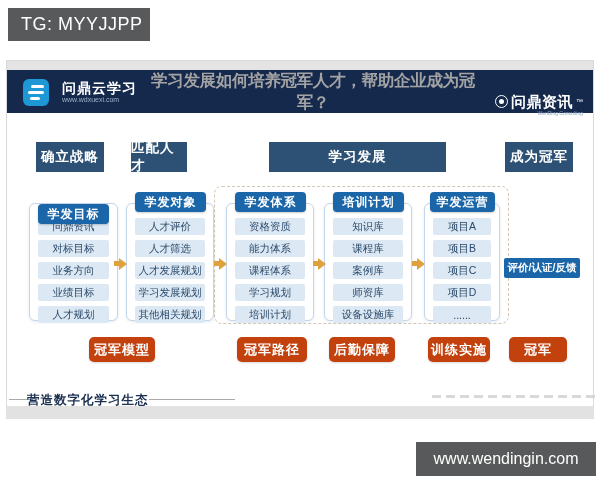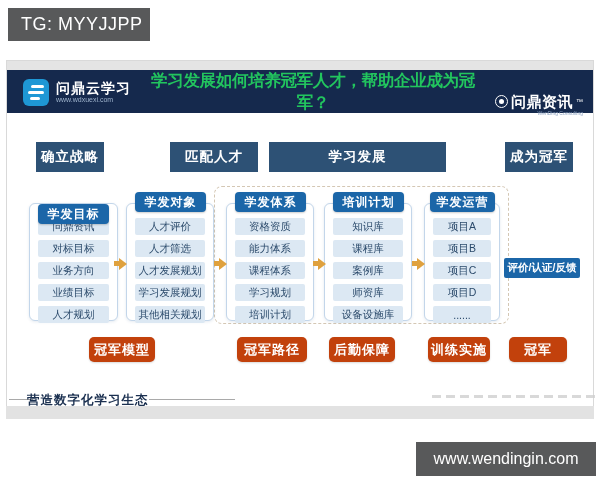--- a/index.html
+++ b/index.html
@@ -23,24 +23,24 @@
   
   .header { position:absolute; left:0; top:9px; width:100%; height:43px; background:#15294d;
             display:flex; align-items:center; }
   .logo-left { position:absolute; left:16px; top:9px; display:flex; align-items:center; }
   .logo-icon { width:26px; height:27px; background:#1e97d5; border-radius:6px;
                display:flex; flex-direction:column; justify-content:center; gap:3px; padding-left:5px; }
   .logo-icon span { display:block; height:3px; border-radius:2px; background:#fff; }
   .logo-icon span:nth-child(1){ width:13px; margin-left:3px; }
   .logo-icon span:nth-child(2){ width:16px; }
   .logo-icon span:nth-child(3){ width:10px; margin-left:2px; }
-  .logo-text { margin-left:7px; line-height:1.05; }
+  .logo-text { margin-left:13px; line-height:1.05; }
   .logo-name { color:#fff; font-size:14px; font-weight:bold; letter-spacing:1px; }
   .logo-url  { color:#9db2cb; font-size:7px; }
-  .hdr-title { position:absolute; left:128px; width:356px; text-align:center; color:#22c55e;
+  .hdr-title { position:absolute; left:128px; width:356px; text-align:center; color:#a3a3a3;
                font-size:16.5px; font-weight:bold; letter-spacing:-0.3px; }
   .logo-right { position:absolute; right:10px; top:24px; text-align:center; line-height:1; }
   .logo-right .row { display:flex; align-items:center; gap:3px; }
   .badge-circle { width:13px; height:13px; border:1.5px solid #fff; border-radius:50%;
                   display:inline-flex; align-items:center; justify-content:center; }
   .badge-circle i { width:5px; height:5px; background:#fff; border-radius:50%; }
   .rl-name { color:#fff; font-size:15px; font-weight:bold; letter-spacing:.5px; }
   .rl-tm { color:#fff; font-size:7px; vertical-align:top; }
   .rl-sub { color:#8da2c0; font-size:5px; margin-top:2px; text-align:right; }
 
@@ -119,21 +119,21 @@
               <i></i>
             </span>
           <span class="rl-name">问鼎资讯</span>
           <span class="rl-tm">™</span>
         </div>
         <div class="rl-sub">WenDing Consulting</div>
       </div>
     </div>
 
     <div class="phase" style="left:29px; width:68px;">确立战略</div>
-    <div class="phase" style="left:124px; width:88px;margin-left:39px;">匹配人才</div>
+    <div class="phase" style="left:124px; width:56px;">匹配人才</div>
     <div class="phase" style="left:262px; width:177px;">学习发展</div>
     <div class="phase" style="left:498px; width:68px;">成为冠军</div>
 
     <div class="dashed-box"></div>
 
     <div class="card" style="left:22px; width:89px;">
       <div class="items">
         <div class="item">问鼎资讯</div>
         <div class="item">对标目标</div>
         <div class="item">业务方向</div>

